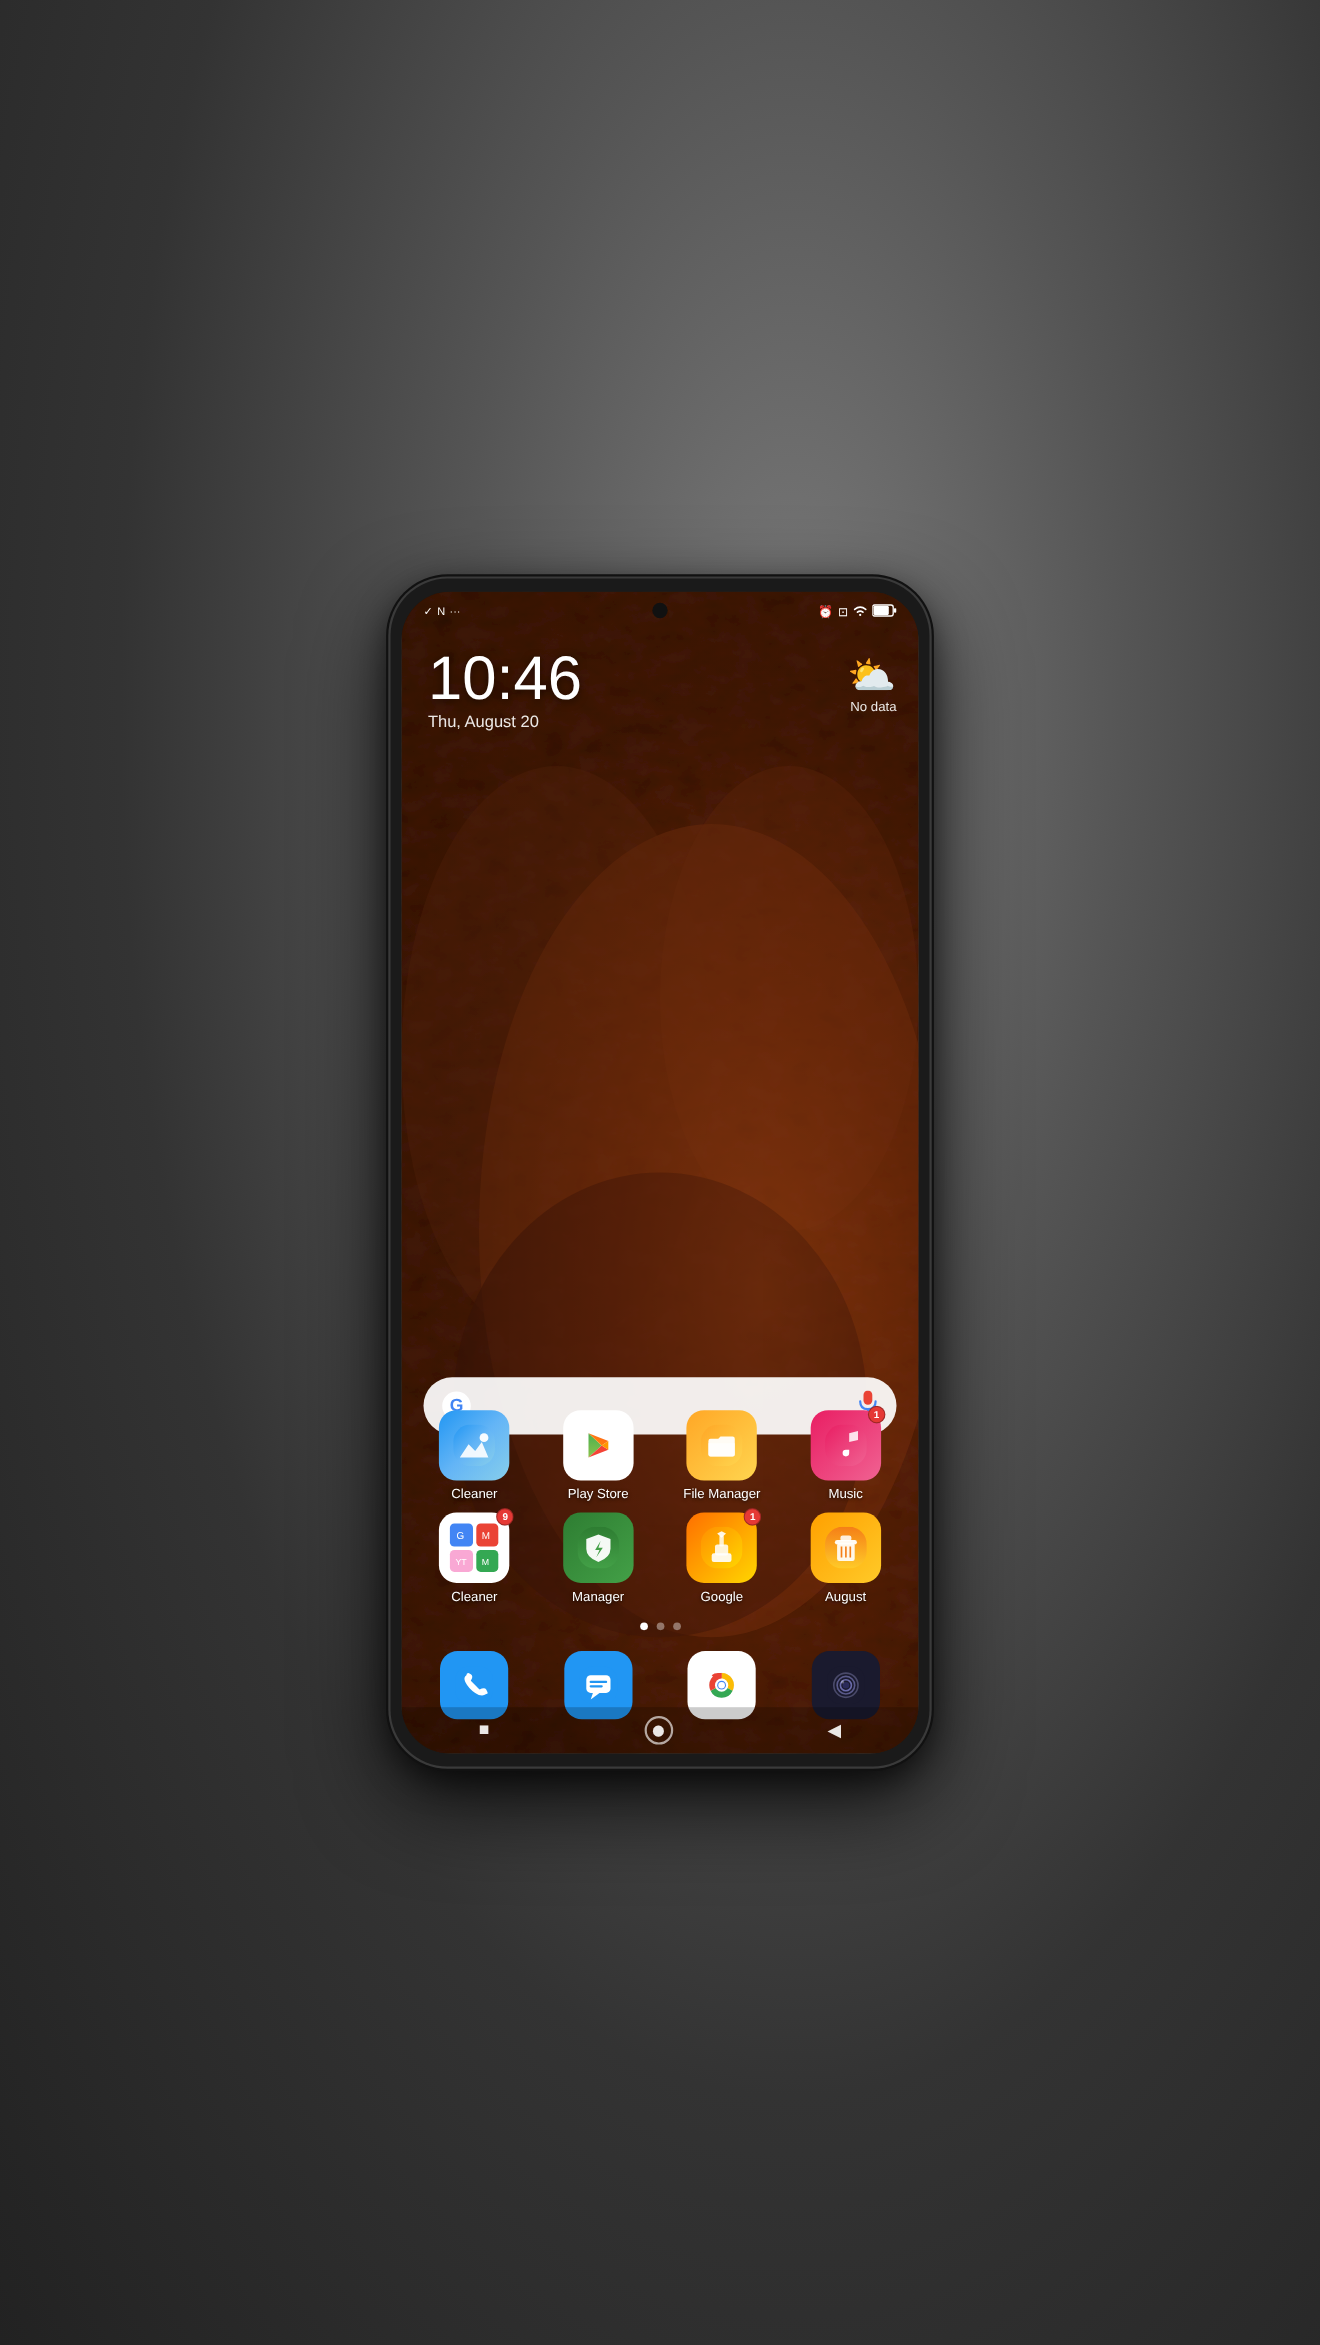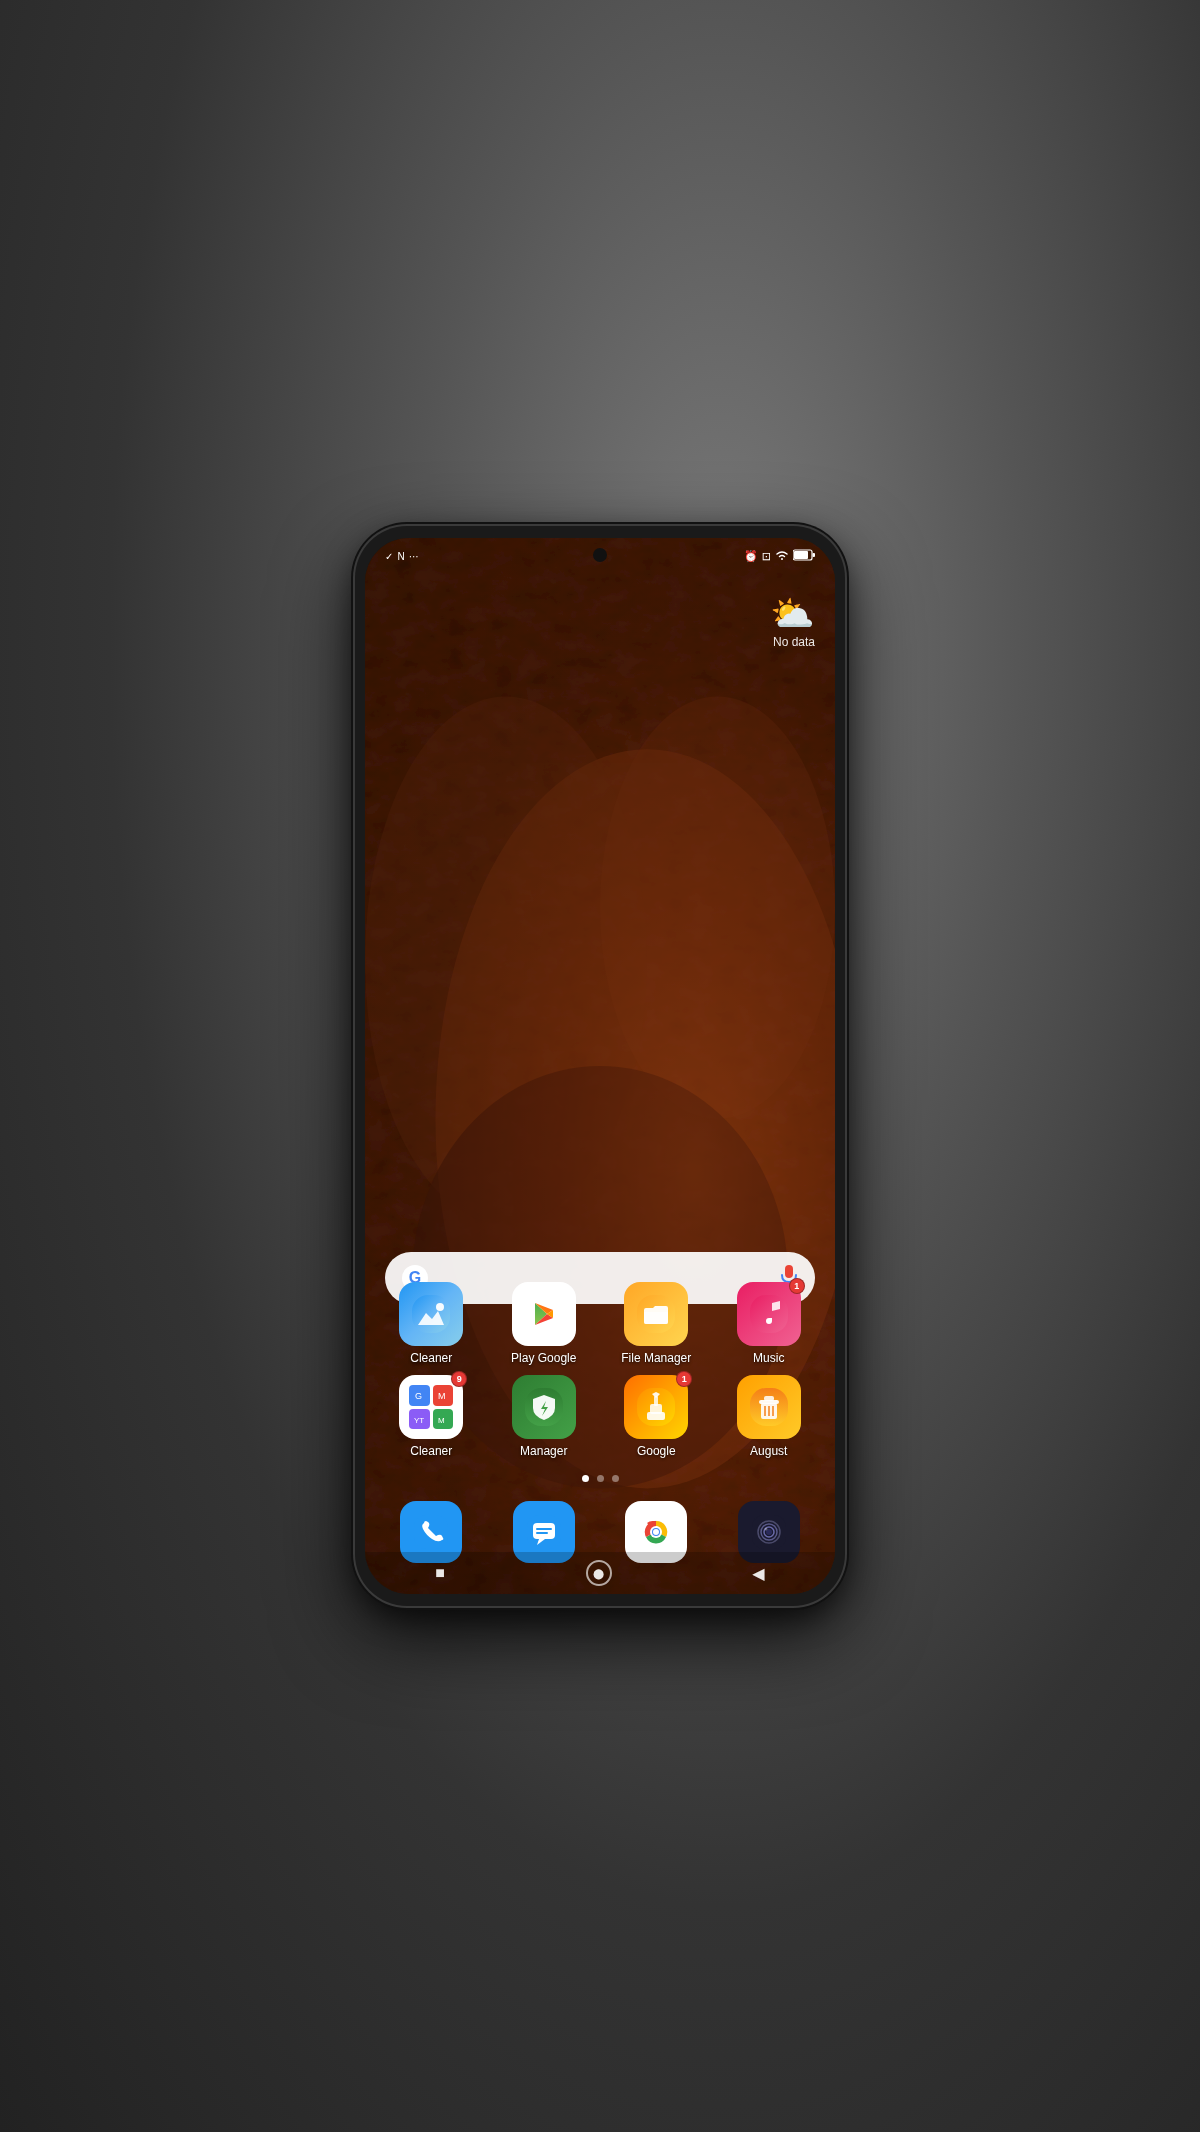--- a/index.html
+++ b/index.html
@@ -422,20 +422,24 @@
         <span style="font-size:11px">
           <svg width="22" height="12" viewBox="0 0 22 12">
             <rect x="0" y="1" width="19" height="10" rx="2" fill="none" stroke="white" stroke-width="1.2"></rect>
             <rect x="1" y="2" width="14" height="8" rx="1" fill="white"></rect>
             <rect x="19.5" y="4" width="2.5" height="4" rx="1" fill="white"></rect>
           </svg>
         </span>
       </div>
     </div>
 
+    <div class="clock-area">
+      <div class="clock-time">10:46</div>
+      <div class="clock-date">Thu, August 20</div>
+    </div>
 
     <div class="weather-widget">
       <div class="weather-icon">⛅</div>
       <div class="weather-text">No data</div>
     </div>
 
     <div class="search-bar">
 
       <svg class="search-g-logo" viewBox="0 0 28 28">
         <circle cx="14" cy="14" r="13" fill="white"></circle>
@@ -497,21 +501,21 @@
                     <stop offset="100%" stop-color="#FF9800"></stop>
                   </linearGradient>
                 </defs>
                 <path d="M10 8 L10 30 L22 19 Z" fill="url(#playGrad2)"></path>
                 <path d="M10 8 L28 15 L22 19 Z" fill="url(#playGrad3)"></path>
                 <path d="M10 30 L28 23 L22 19 Z" fill="#F44336"></path>
                 <path d="M22 19 L28 15 L28 23 Z" fill="#FF9800"></path>
               </svg>
             </div>
           </div>
-          <span class="app-label">Play Google</span>
+          <span class="app-label">Play Store</span>
         </div>
 
         <div class="app-item">
           <div class="app-icon-wrap">
             <div class="app-icon icon-filemanager">
               <svg width="38" height="38" viewBox="0 0 38 38">
                 <rect width="38" height="38" rx="16" fill="url(#fmGrad)"></rect>
                 <defs>
                   <linearGradient id="fmGrad" x1="0" y1="0" x2="1" y2="1">
                     <stop offset="0%" stop-color="#FFA726"></stop>
@@ -559,21 +563,21 @@
                 <div class="google-cell" style="background:#4285F4;border-radius:4px">
                   <svg width="14" height="14" viewBox="0 0 14 14">
                       <text x="2" y="11" font-size="9" fill="white" font-family="Arial">G</text>
                     </svg>
                 </div>
                 <div class="google-cell" style="background:#EA4335;border-radius:4px">
                   <svg width="14" height="14" viewBox="0 0 14 14">
                       <text x="2" y="11" font-size="9" fill="white" font-family="Arial">M</text>
                     </svg>
                 </div>
-                <div class="google-cell" style="background:#8b5cf6;border-radius:4px">
+                <div class="google-cell" style="background:#f9a8d4;border-radius:4px">
                   <svg width="14" height="14" viewBox="0 0 14 14">
                       <text x="1" y="11" font-size="8" fill="white" font-family="Arial">YT</text>
                     </svg>
                 </div>
                 <div class="google-cell" style="background:#34A853;border-radius:4px">
                   <svg width="14" height="14" viewBox="0 0 14 14">
                       <text x="2" y="11" font-size="8" fill="white" font-family="Arial">M</text>
                     </svg>
                 </div>
               </div>

